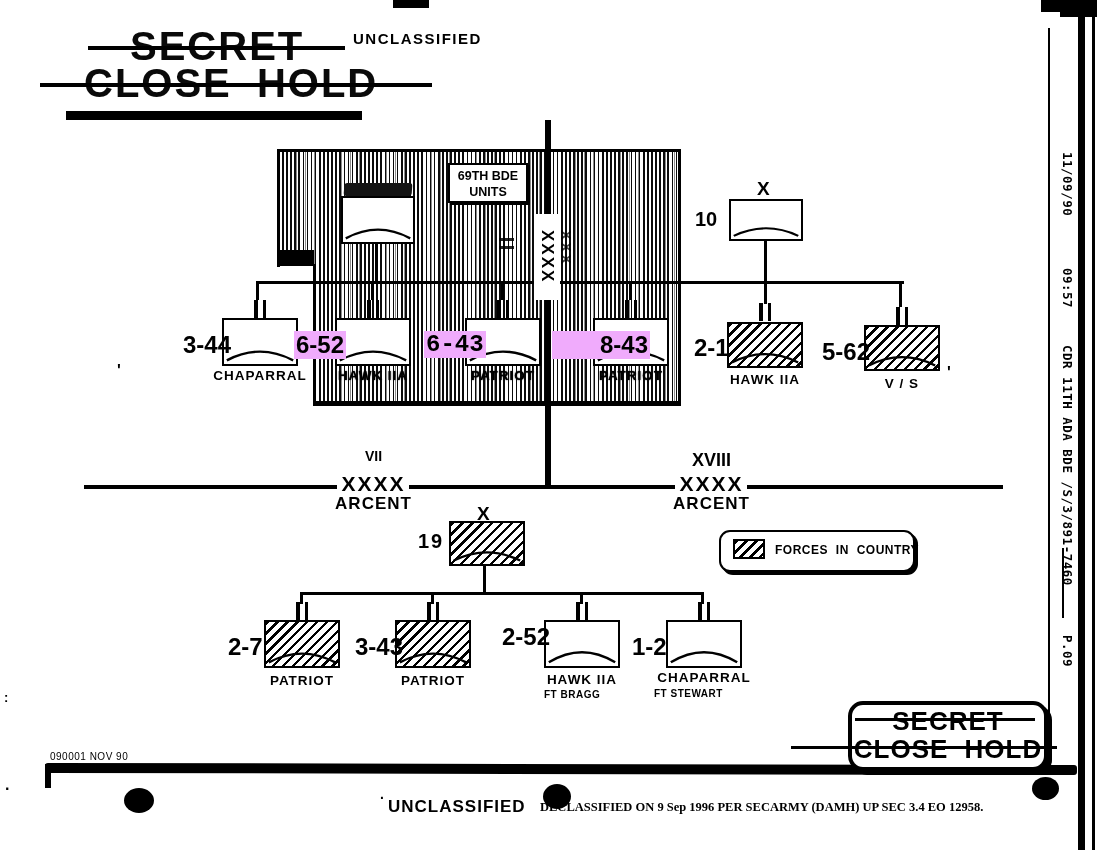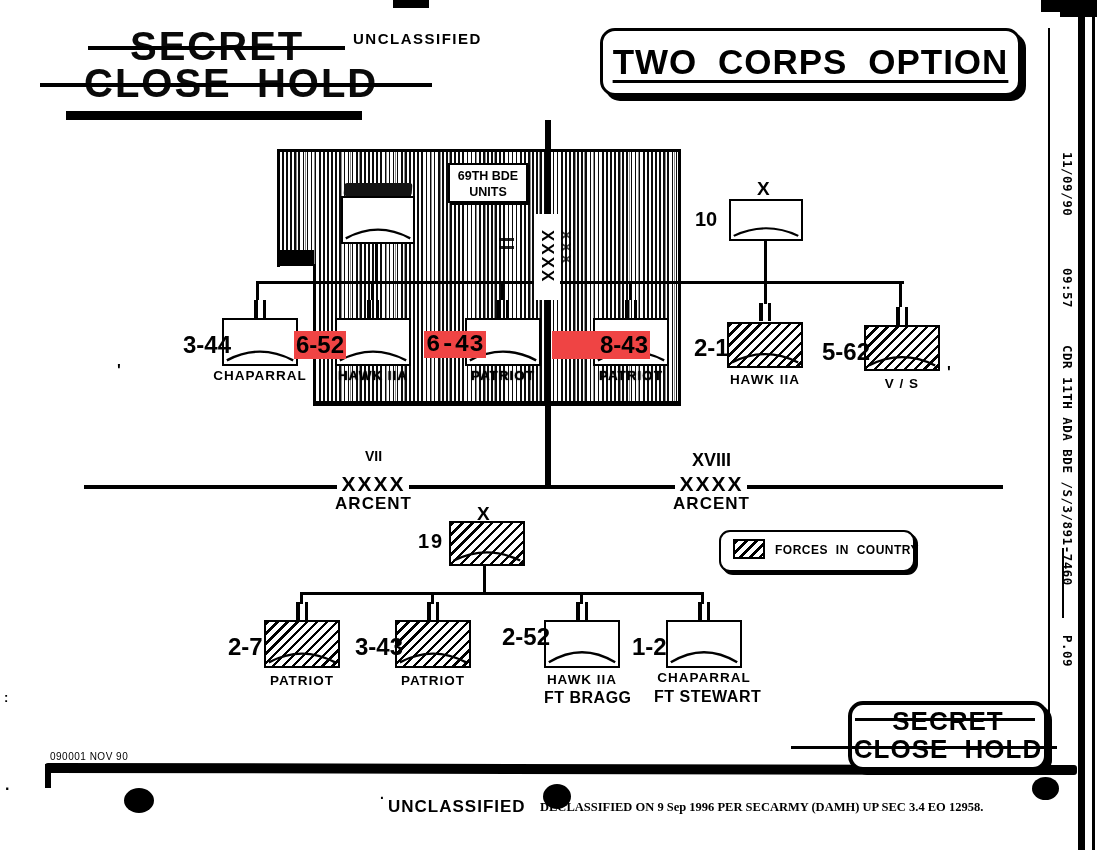--- a/index.html
+++ b/index.html
@@ -24,24 +24,24 @@
           clip-path:polygon(0 0,403px 0,403px 256px,36px 256px,36px 116px,0 116px);}
   .hatch{background-image:repeating-linear-gradient(135deg,#000 0 2.4px,#fff 2.4px 7px)!important;}
   
   .unit{position:absolute;width:76px;height:48px;border:2.8px solid #000;background:#fff;box-sizing:border-box;z-index:5;}
   .unit svg{position:absolute;left:0;top:0;width:100%;height:100%;}
   .bn{position:absolute;width:18px;height:18px;z-index:4;}
   .bn::before,.bn::after{content:"";position:absolute;top:0;width:3.5px;height:18px;background:#000;}
   .bn::before{left:3px;} .bn::after{right:3px;}
   .xmark{position:absolute;font-weight:bold;font-size:19px;z-index:6;}
   .num{position:absolute;font-weight:700;font-size:24px;z-index:6;white-space:nowrap;}
-  .patch{background:#ef4444;padding:0 2px;}
+  .patch{background:#f0abfc;padding:0 2px;}
   .sys{position:absolute;font-weight:700;font-size:13.5px;letter-spacing:1px;text-align:center;z-index:6;white-space:nowrap;}
   .obsc{text-shadow:0 0 1.5px #000;}
-  .loc{position:absolute;font-weight:700;font-size:16px;letter-spacing:.5px;z-index:6;white-space:nowrap;}
+  .loc{position:absolute;font-weight:700;font-size:10px;letter-spacing:.5px;z-index:6;white-space:nowrap;}
   .arc-lbl{position:absolute;font-weight:700;text-align:center;z-index:6;white-space:nowrap;}
   .legend-box{position:absolute;left:719px;top:530px;width:192px;height:38px;border:2.5px solid #000;border-radius:11px;
               box-shadow:3px 3px 0 #000;background:#fff;z-index:6;}
   .stamp-box{position:absolute;left:848px;top:701px;width:192px;height:62px;border:4px solid #000;border-radius:15px;
              box-shadow:4px 4px 0 #000;background:#fff;z-index:6;text-align:center;}
   .stamp-box .s1,.stamp-box .s2{font-weight:bold;font-size:26px;letter-spacing:1px;line-height:28px;white-space:nowrap;}
   .bdebox{position:absolute;left:448px;top:163px;width:80px;height:40px;background:#fff;border:2.5px solid #000;
           box-shadow:2px 2px 0 #000;z-index:5;text-align:center;font-weight:bold;font-size:12.5px;line-height:1.25;padding-top:4px;box-sizing:border-box;}
   .vtext{writing-mode:vertical-rl;font-weight:bold;white-space:nowrap;}
   .speck{position:absolute;font-weight:bold;color:#000;z-index:7;}
@@ -66,23 +66,20 @@
   <div class="ln" style="left:1062px;top:548px;width:2px;height:70px;"></div>
   <div class="fax" style="top:635px;">P.09</div>
 
   <div class="stamp" style="left:130px;top:24px;">SECRET</div>
   <div class="ln" style="left:88px;top:46px;width:257px;height:3.5px;"></div>
   <div class="stamp" style="left:84px;top:61px;word-spacing:12px;">CLOSE HOLD</div>
   <div class="ln" style="left:40px;top:83px;width:392px;height:3.5px;"></div>
   <div class="ln" style="left:66px;top:111px;width:296px;height:9px;"></div>
   <div class="abs" style="left:353px;top:30px;font-size:15px;font-weight:600;letter-spacing:1.5px;">UNCLASSIFIED</div>
 
-  <div class="title-box">
-    <span class="title-text">TWO CORPS OPTION</span>
-  </div>
 
   <div class="vhatch"></div>
   <div class="ln z2" style="left:278px;top:149px;width:403px;height:3px;"></div>
   <div class="ln z2" style="left:277px;top:149px;width:3px;height:118px;"></div>
   <div class="ln z2" style="left:280px;top:250px;width:34px;height:16px;"></div>
   <div class="ln z2" style="left:313px;top:264px;width:3px;height:141px;"></div>
   <div class="ln z2" style="left:313px;top:401px;width:368px;height:5px;"></div>
   <div class="ln z2" style="left:678px;top:149px;width:3px;height:256px;"></div>
 
   <div class="bdebox">

